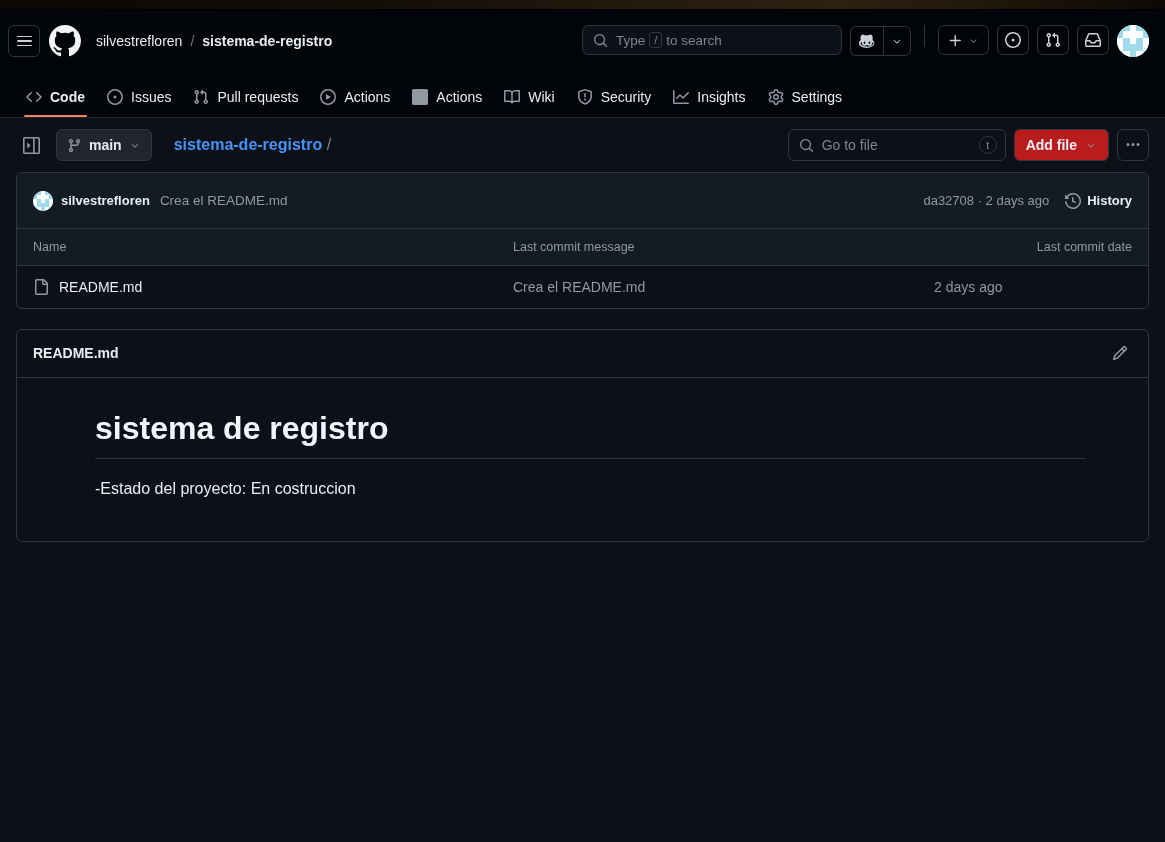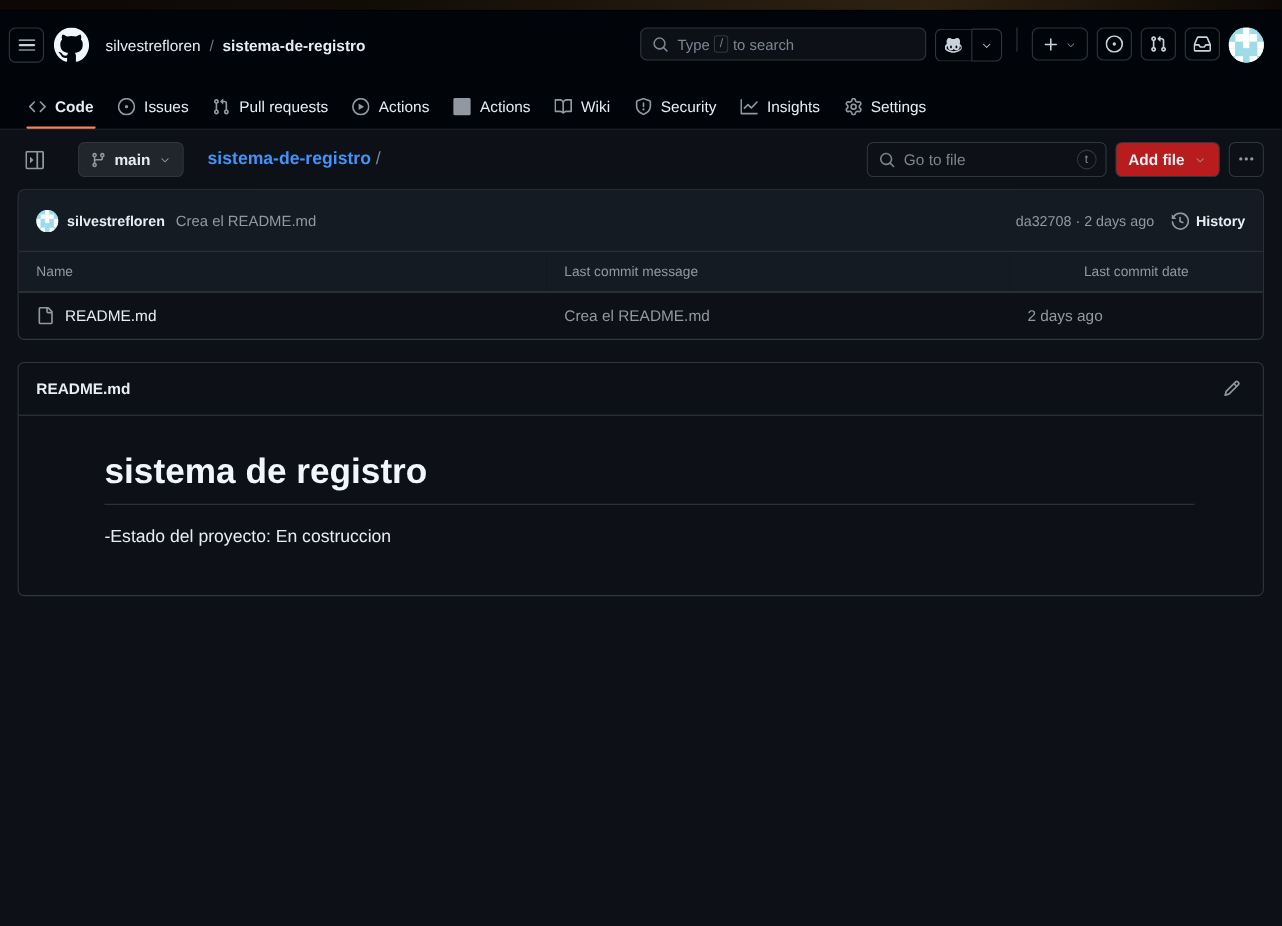--- a/index.html
+++ b/index.html
@@ -120,21 +120,21 @@
   .sidebar-toggle {
     width: 30px; height: 30px;
     display:flex;align-items:center;justify-content:center;cursor:pointer;
   }
   .branch-btn {
     height: 32px; background: #21262d;
     border: 1px solid #30363d; border-radius: 6px;
     display:flex; align-items:center; gap: 7px;
     padding: 0 10px; cursor:pointer;
     font-size: 14px; font-weight: 600; color:#e6edf3;
-    margin-left: 17px;
+    margin-left: 2px;
   }
   .path-bread { margin-left: 14px; font-size: 16px; }
   .path-bread .cur { color:#4493f8; font-weight:600; text-decoration:none; cursor:pointer;}
   .path-bread .slash { color:#7d8590; font-weight:400; }
   .file-nav-right { margin-left:auto; display:flex; align-items:center; gap:8px;}
   .gotofile {
     width: 218px; height: 32px;
     border:1px solid #30363d; border-radius:6px;
     display:flex;align-items:center;padding:0 8px 0 10px;gap:8px;
     cursor:text;
@@ -174,21 +174,21 @@
   .commit-meta { font-size:13px; color:#9198a1;}
   .history-link { display:flex;align-items:center;gap:6px;font-size:13px;font-weight:600;color:#e6edf3;cursor:pointer;}
 
   .tbl { width:100%; border-collapse: collapse; }
   .tbl thead th {
     background:#151b23;
     font-size:12.5px; font-weight:400; color:#9198a1;
     text-align:left; padding: 11px 16px;
     border-bottom: 1px solid #30363d;
   }
-  .tbl thead th.right { text-align:center; }
+  .tbl thead th.right { text-align:right; }
   .tbl tbody td {
     padding: 11px 16px; font-size: 14px;
     border-bottom: none;
   }
   .tbl tbody tr { height: 42px; }
   .fname { display:flex;align-items:center;gap:10px;}
   .fname a { color:#e6edf3; text-decoration:none; cursor:pointer;}
   .cmsg { color:#9198a1; cursor:pointer; font-size:13.5px;}
   .cdate { color:#9198a1; text-align:left; font-size:13.5px;}
 

